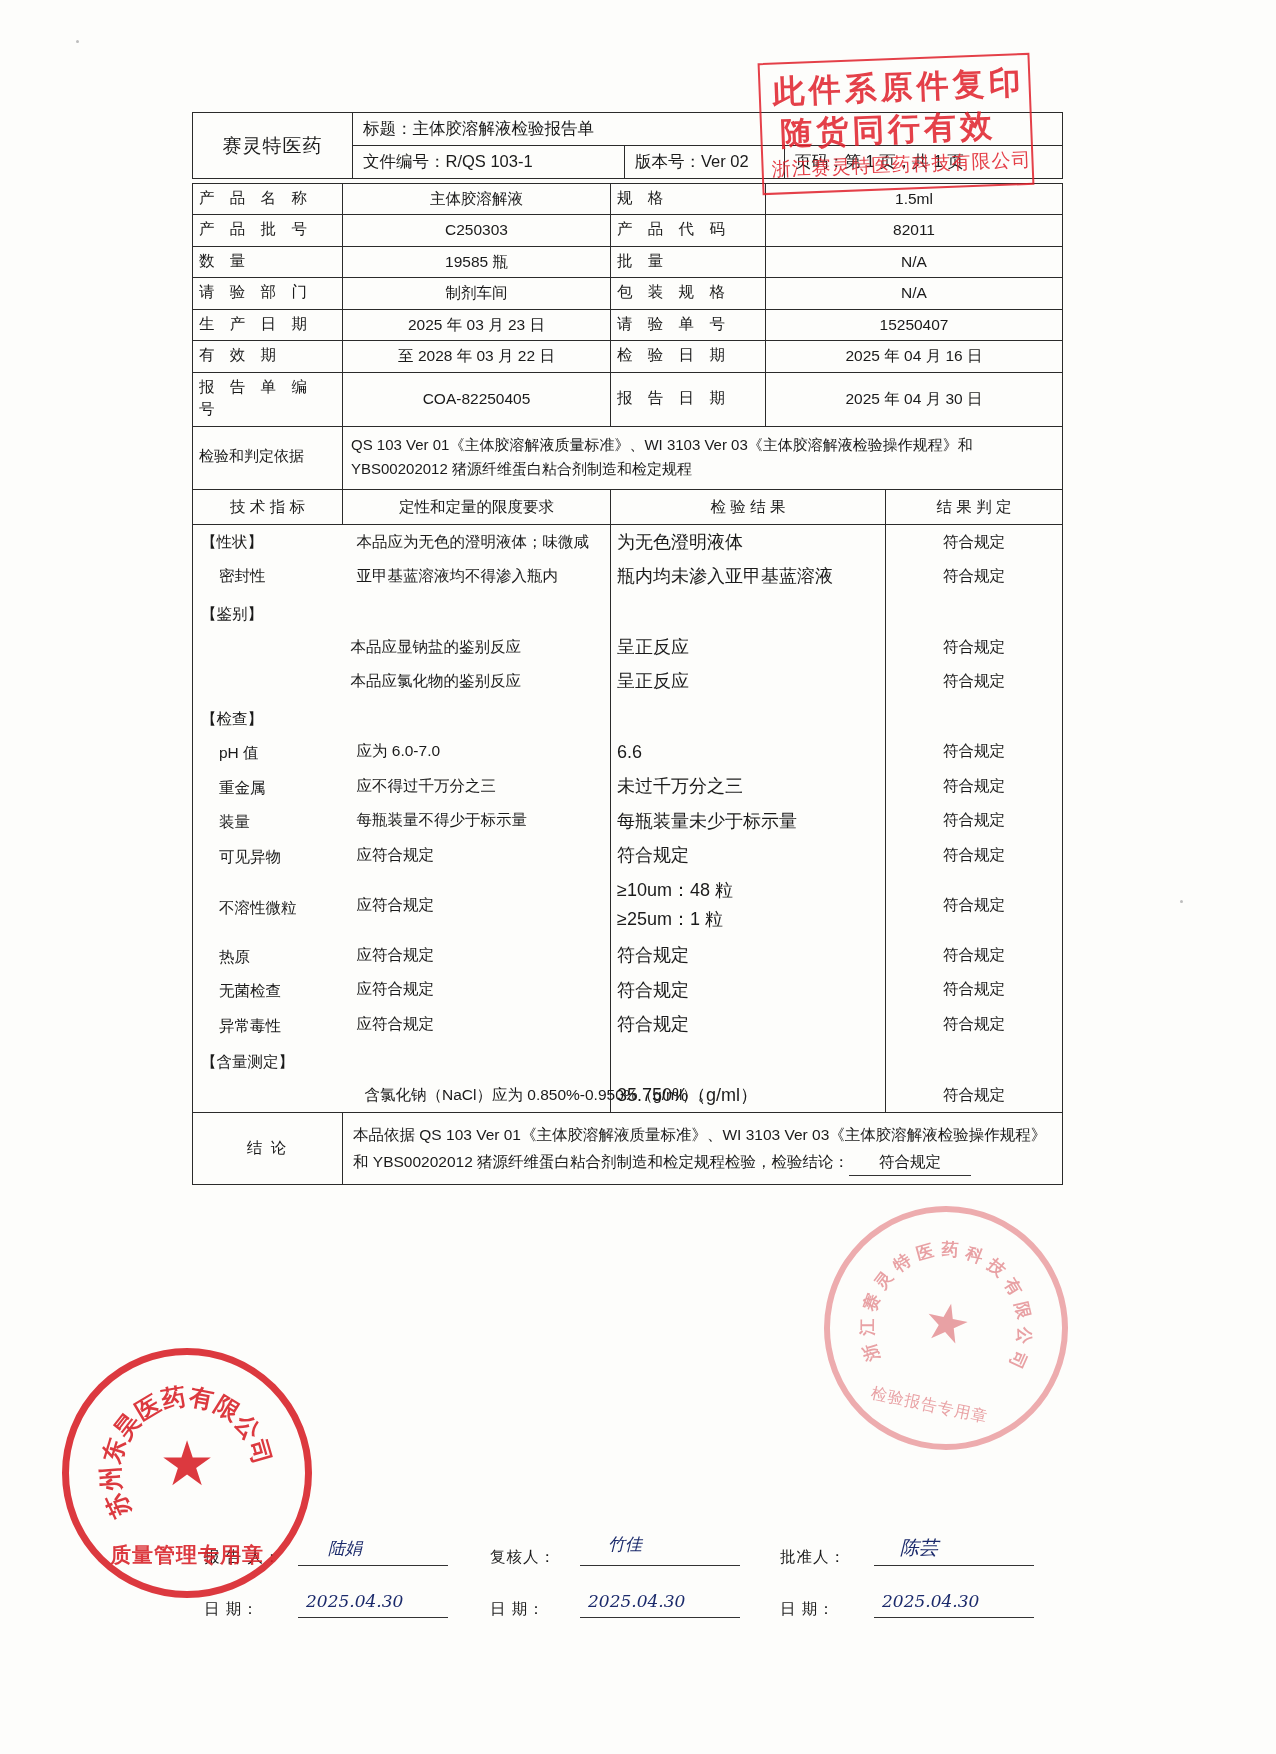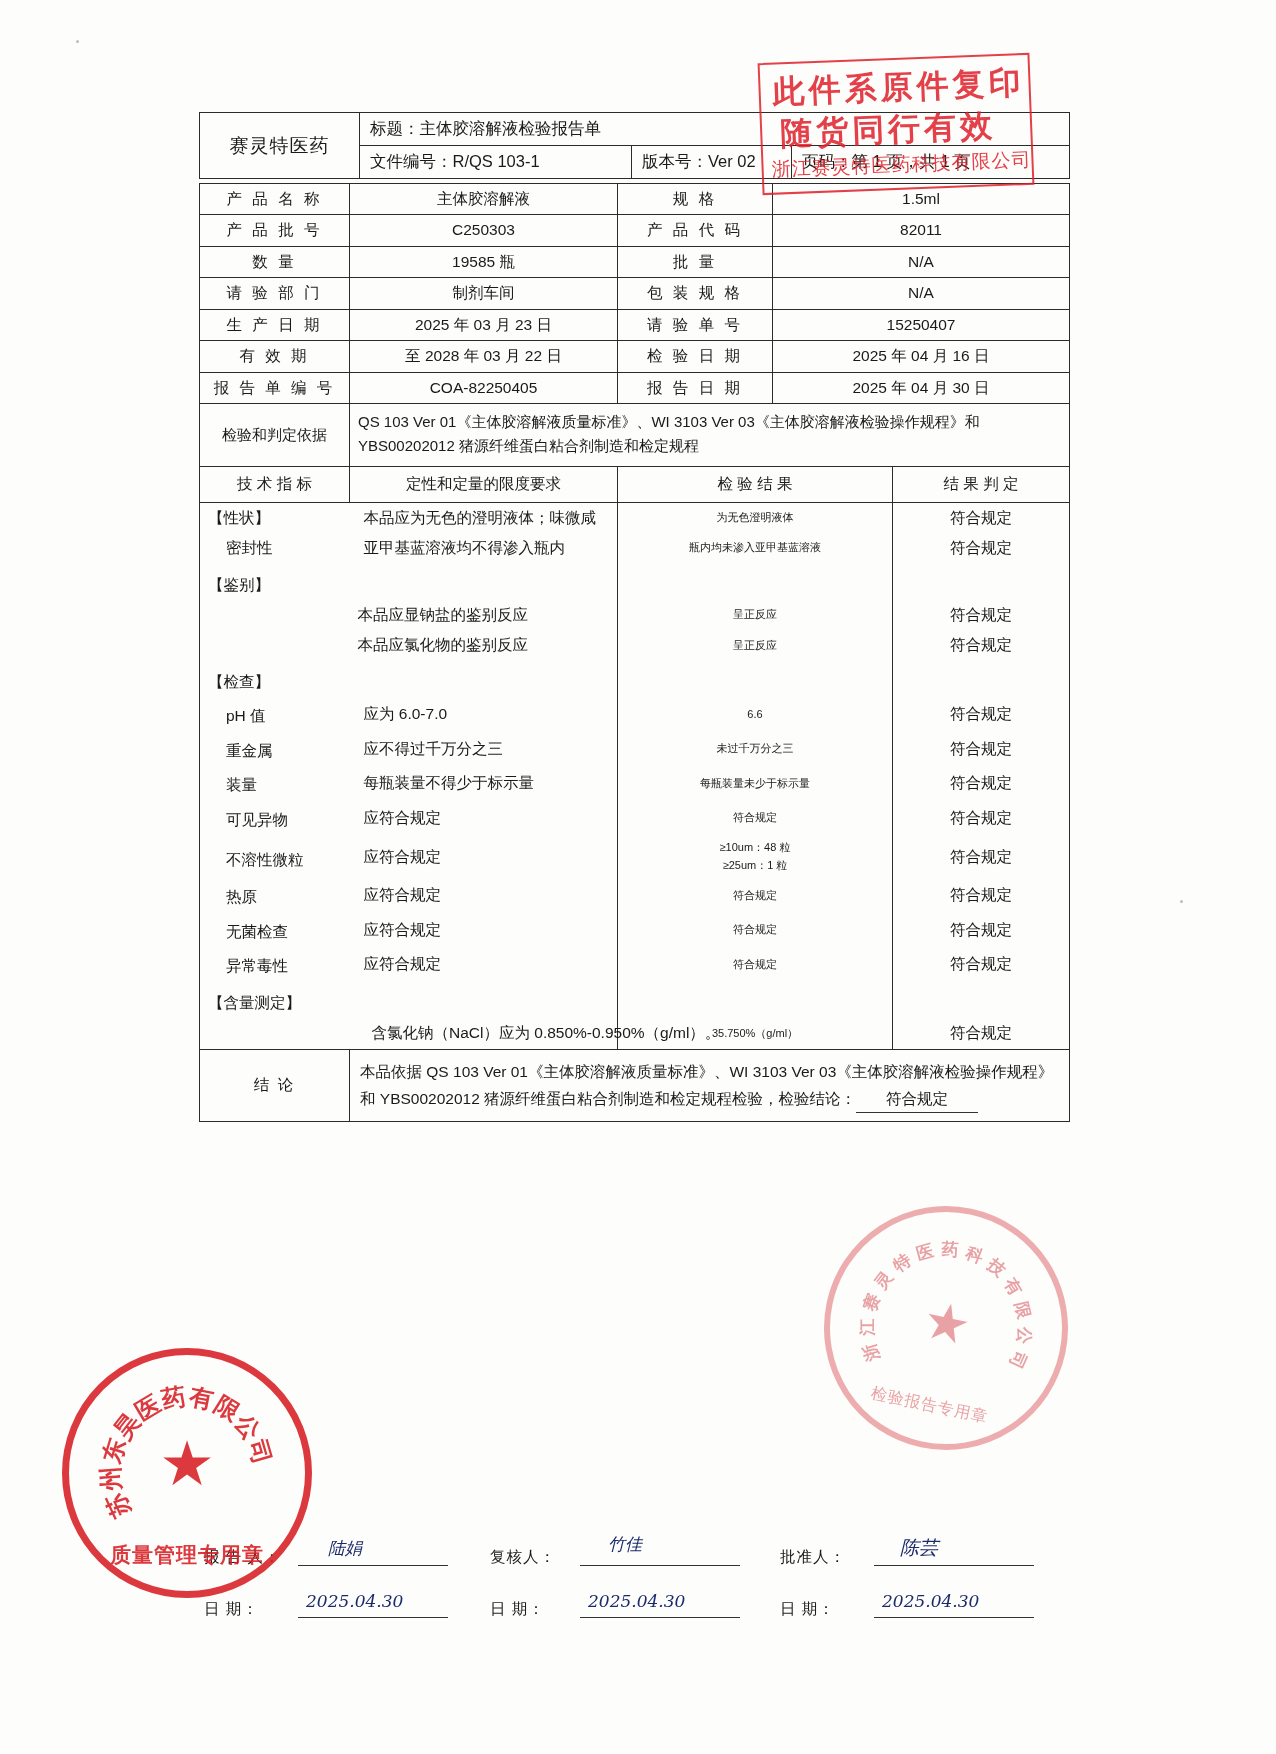--- a/index.html
+++ b/index.html
@@ -18,21 +18,21 @@
 
   
   .page {
     position: absolute;
     inset: 0;
     background: #fdfdfb;
   }
 
   .doc {
     position: absolute;
-    left: 199px;
+    left: 192px;
     top: 112px;
     width: 870px;
   }
 
   table {
     border-collapse: collapse;
     width: 870px;
     table-layout: fixed;
   }
   td {
@@ -46,36 +46,35 @@
 
   .hdr-company {
     font-size: 19px;
     letter-spacing: 1px;
     text-align: center;
     font-family: "DejaVu Sans", sans-serif;
   }
   .hdr-line { font-size: 16.5px; padding-left: 10px; }
 
   .lbl {
-    text-align: center;
     letter-spacing: 3px;
     font-size: 15.5px;
-    font-family: Liberation Sans, sans-serif;
+    font-family: Liberation Mono, monospace;
   }
   .val { text-align: center; font-size: 15.5px; }
 
   .basis td { font-size: 15px; line-height: 1.6; }
   .basis .tx { padding: 6px 8px 8px 8px; }
 
   .colhdr td { font-size: 15.5px; text-align: center; padding: 6px 4px; }
 
   .sect { font-size: 15.5px; padding-left: 8px; }
   .item { font-size: 15.5px; padding-left: 26px; }
   .req  { font-size: 15.5px; padding-left: 14px; }
-  .res  { font-size: 11px; text-align: center; }
+  .res  { font-size: 18px; }
   .jd   { font-size: 15.5px; text-align: center; }
 
   .concl-label { text-align: center; font-size: 15.5px; letter-spacing: 2px; }
   .concl-text { font-size: 15.5px; line-height: 1.75; padding: 8px 10px; }
   .u-line {
     display: inline-block;
     min-width: 110px;
     border-bottom: 1px solid #333;
     text-align: center;
     padding: 0 6px;

